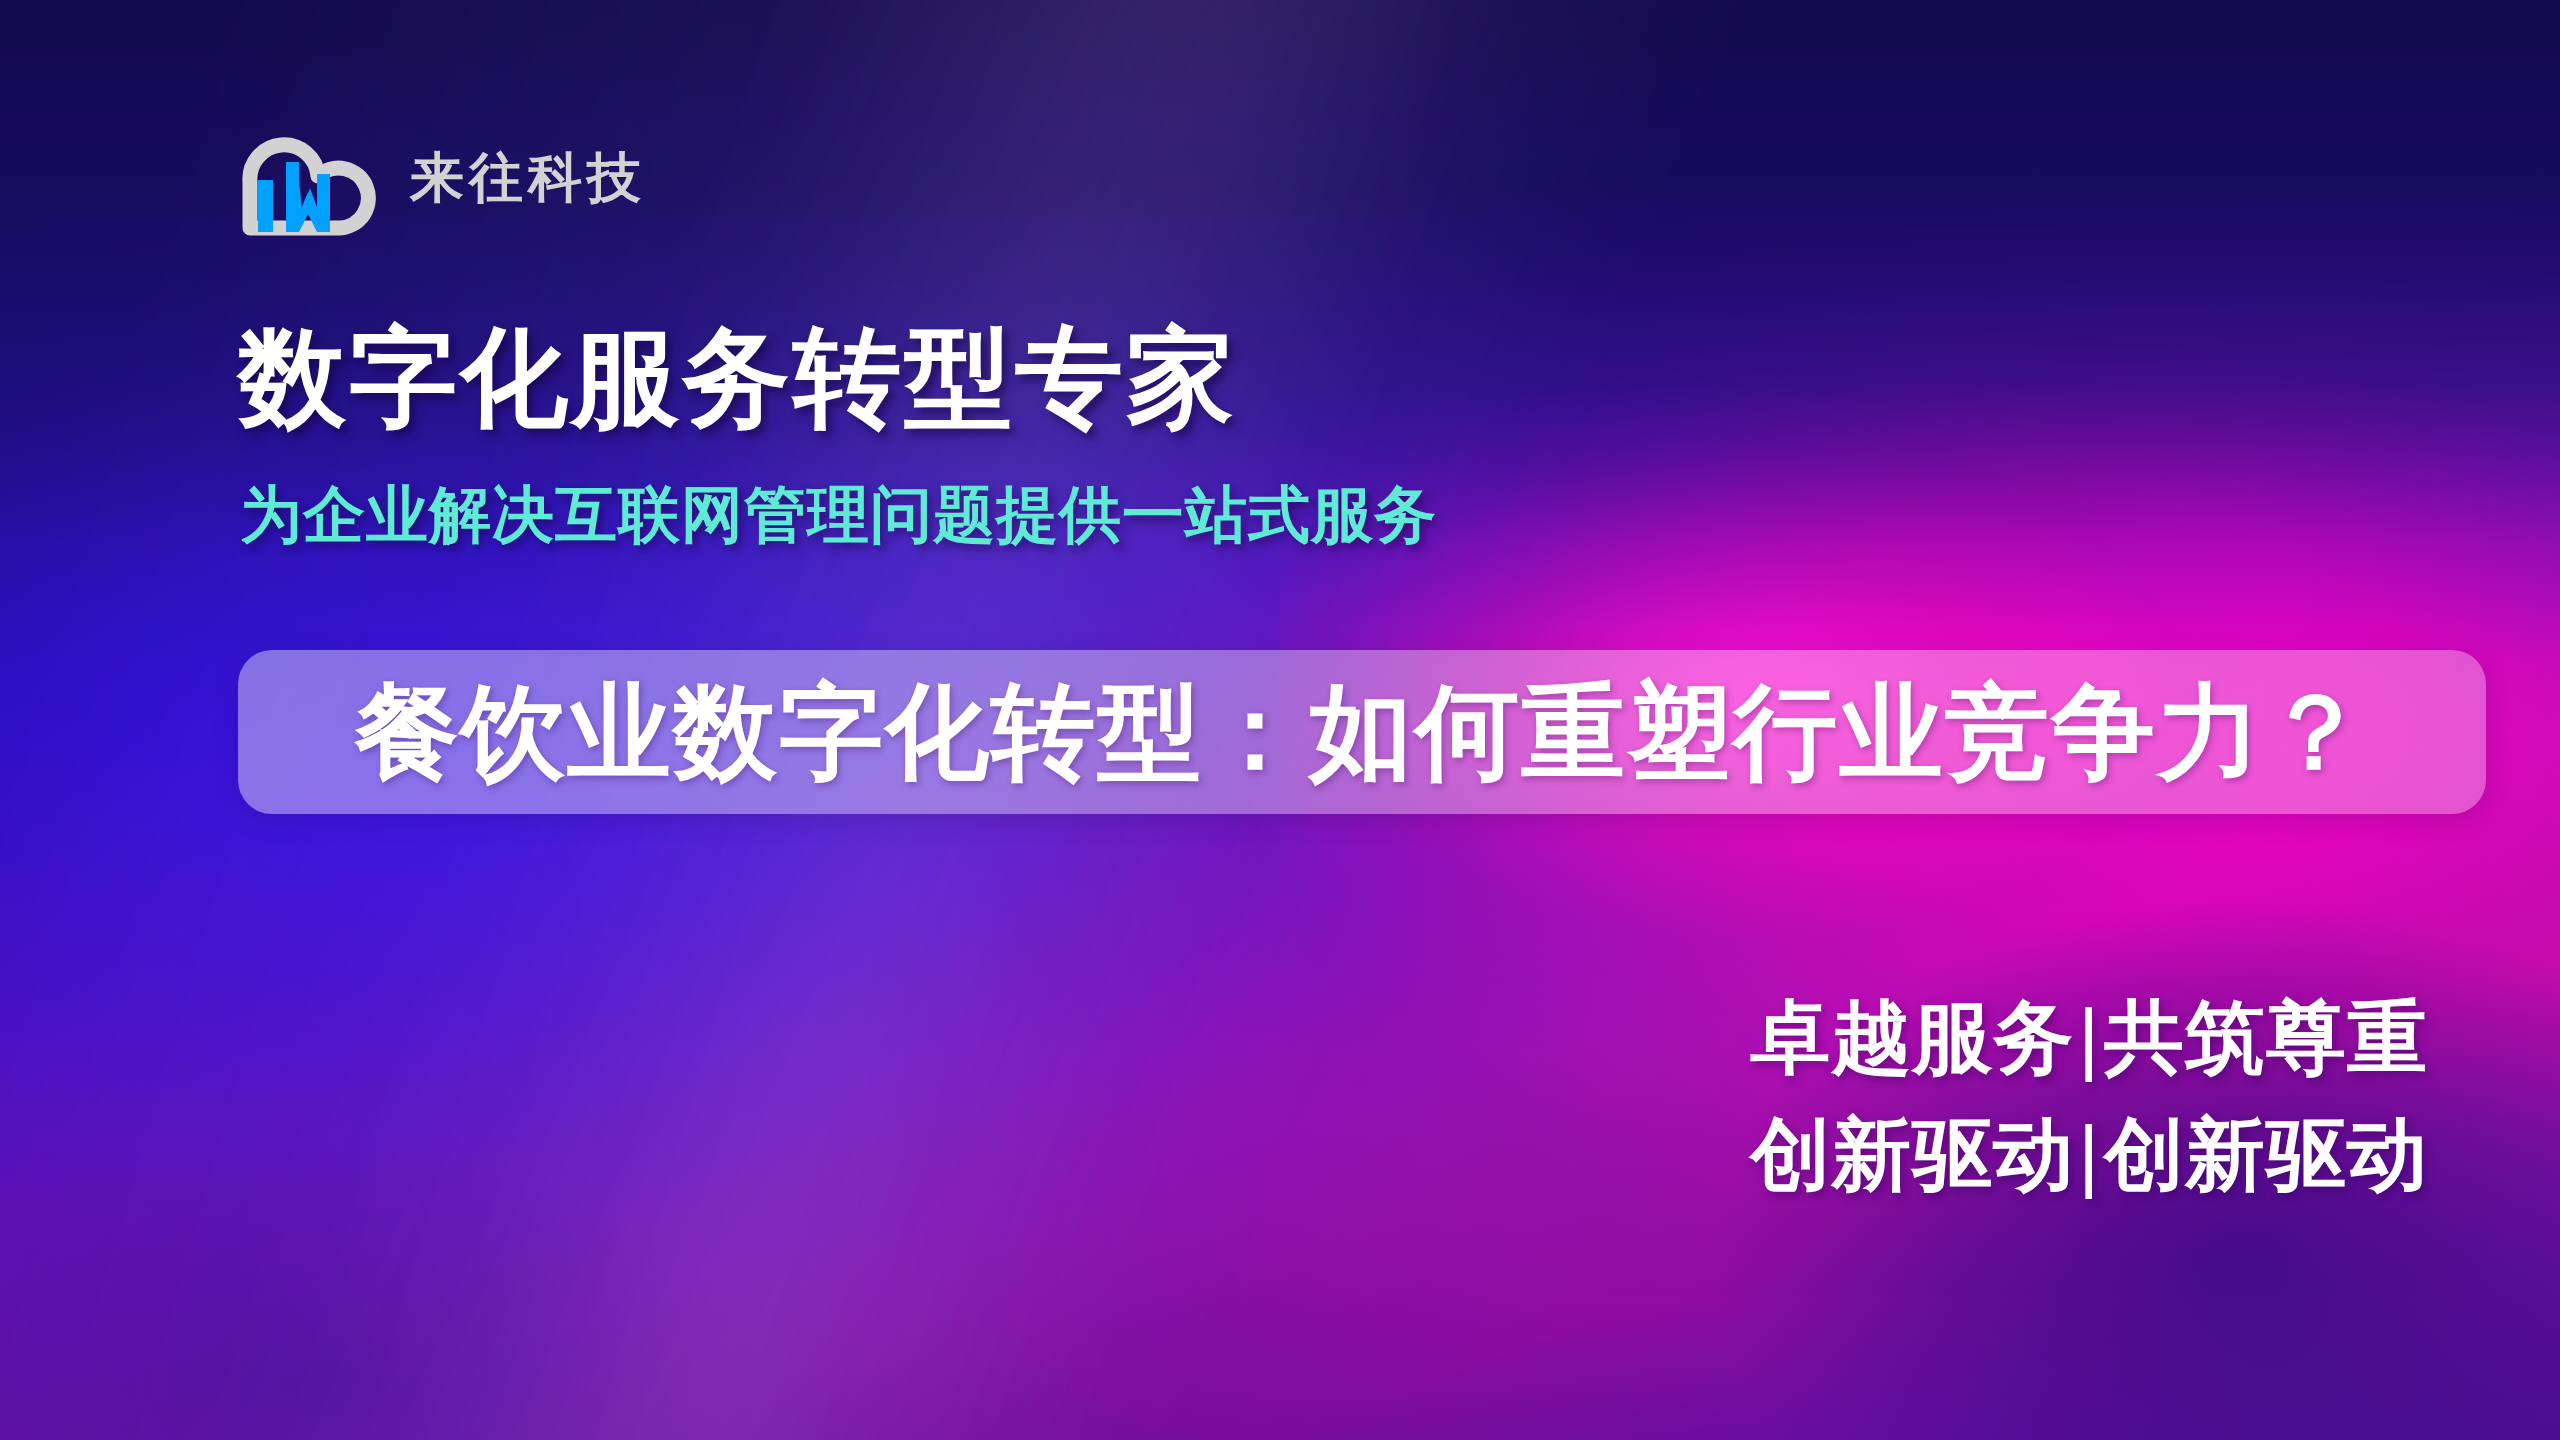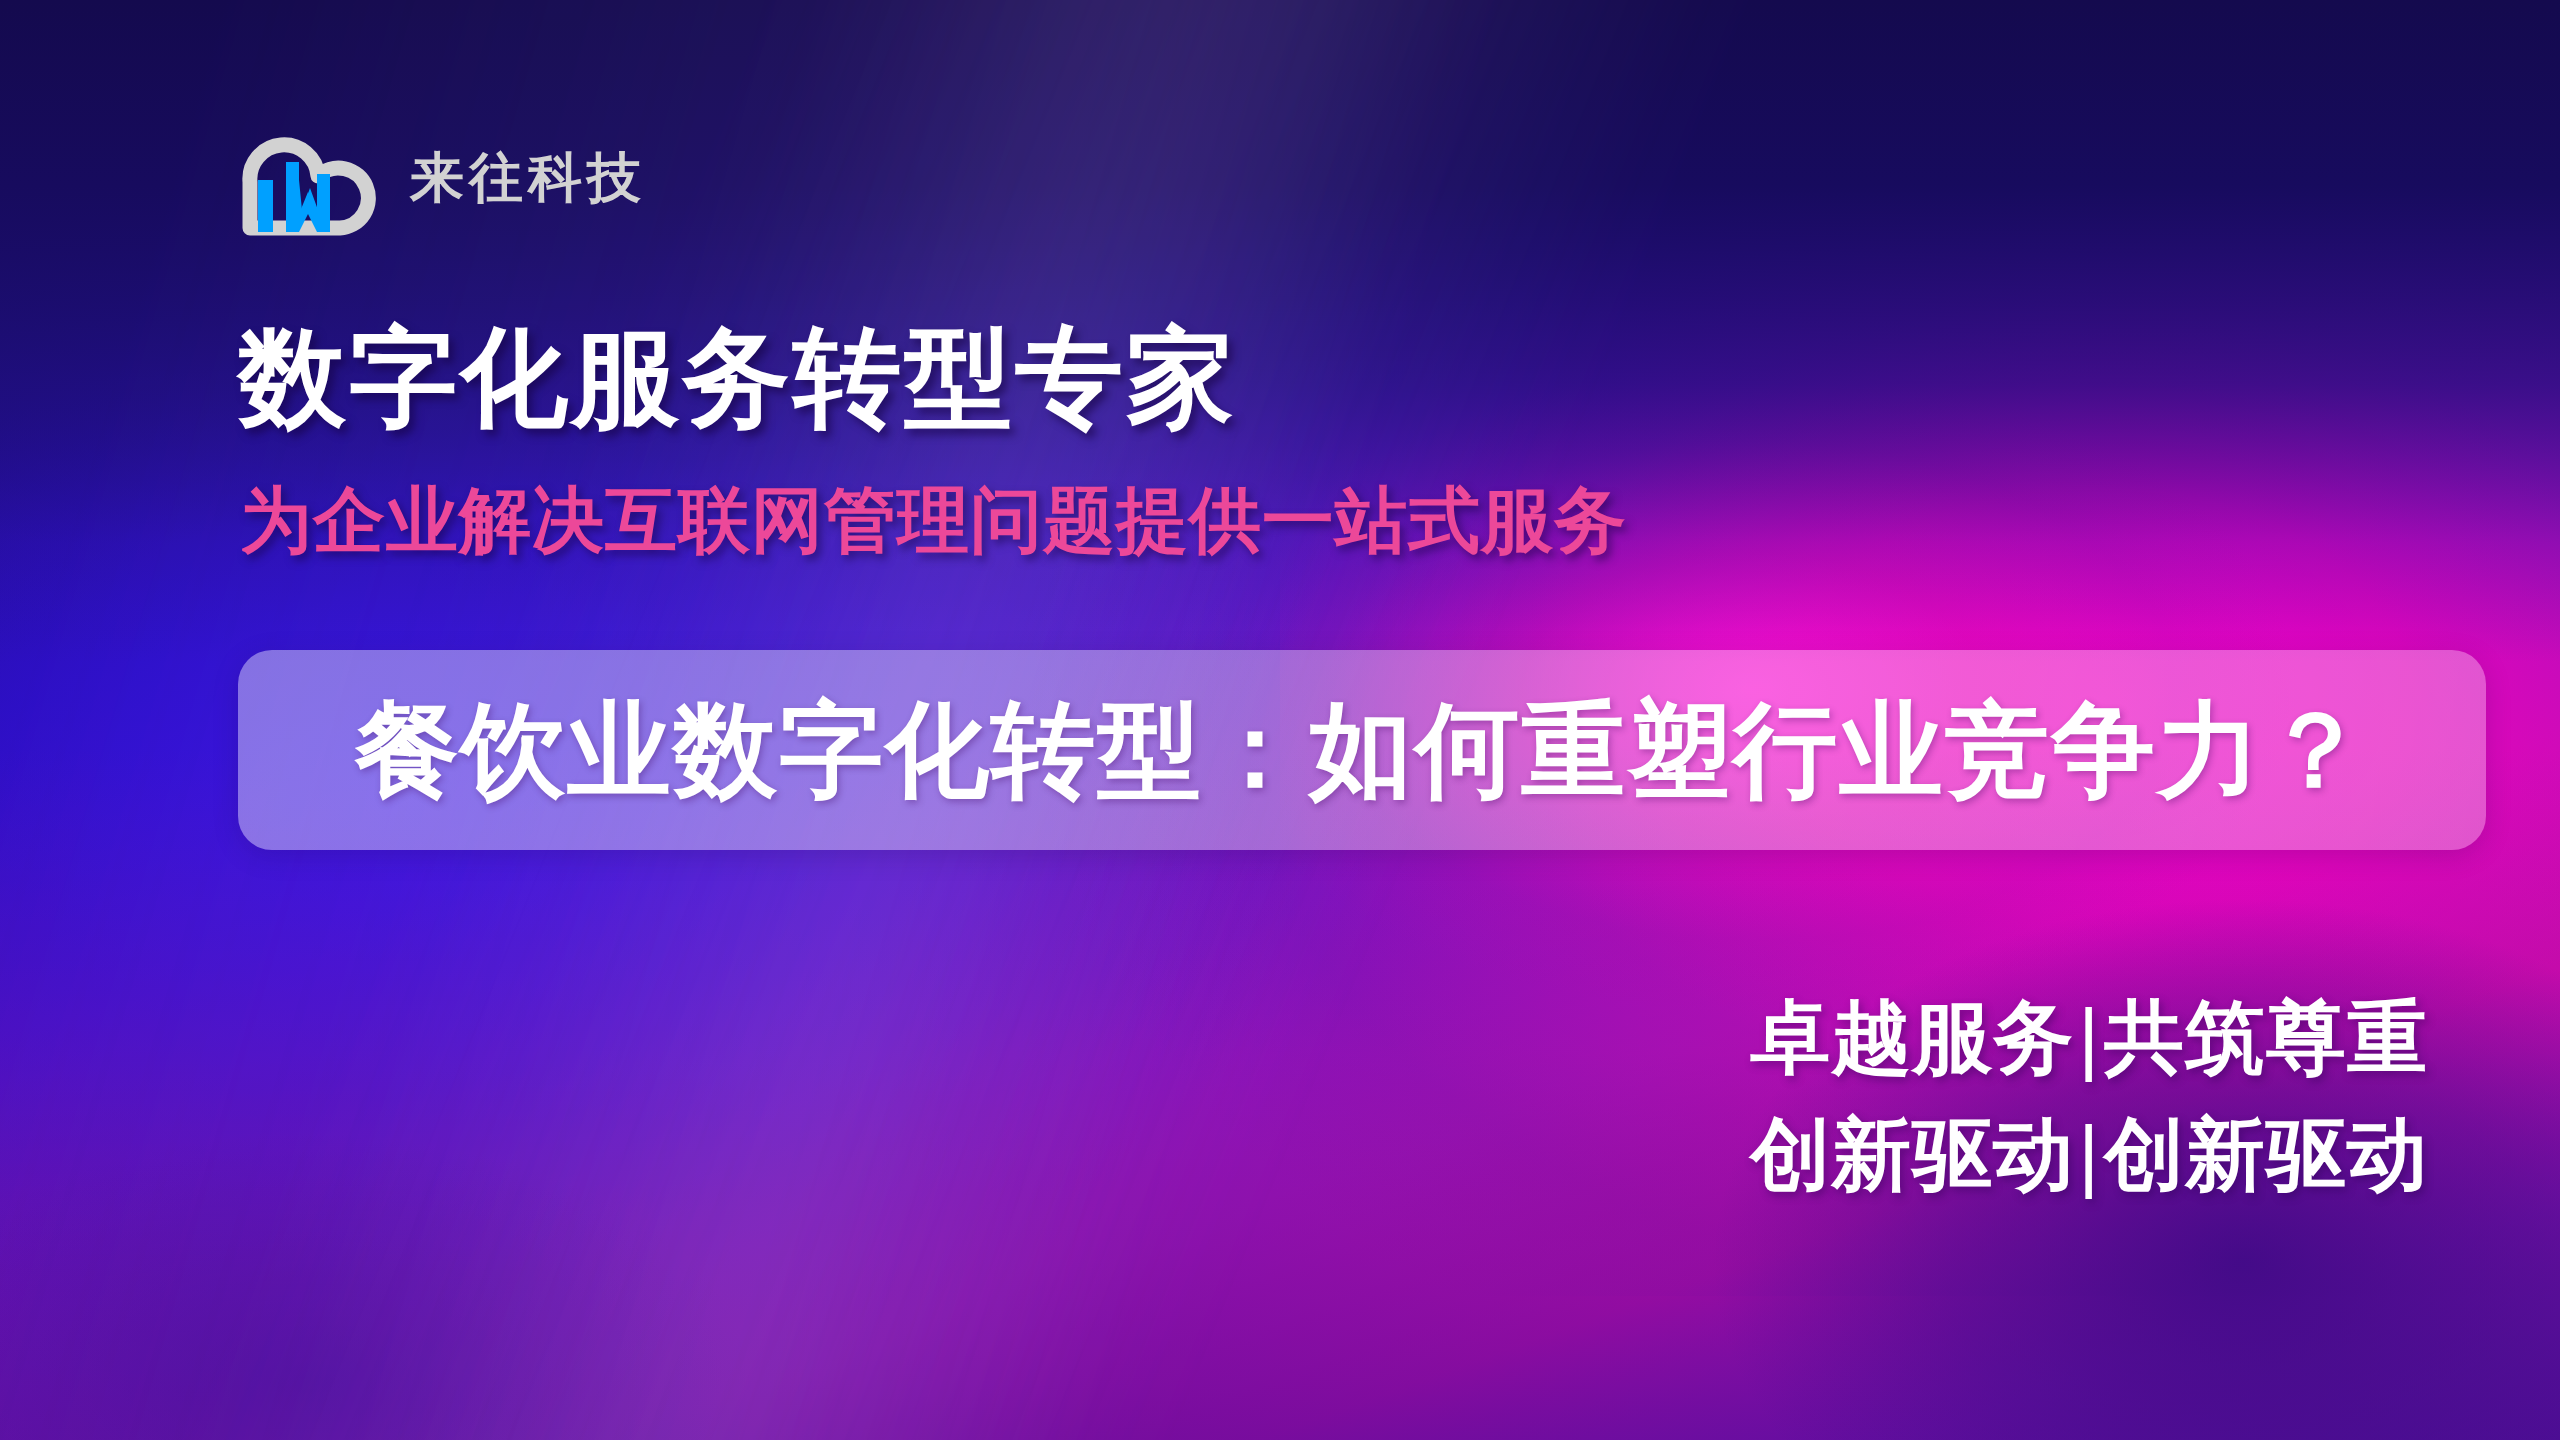--- a/index.html
+++ b/index.html
@@ -158,36 +158,36 @@
     font-weight: 700;
     letter-spacing: 3px;
     line-height: 1.12;
     white-space: nowrap;
     text-shadow: 5px 6px 9px rgba(20,0,60,0.55);
   }
   .subhead {
     position: absolute;
     left: 240px;
     top: 480px;
-    color: #ec4899;
-    font-size: 72px;
+    color: #5eead4;
+    font-size: 62px;
     font-weight: 700;
     letter-spacing: 1px;
     line-height: 1.12;
     white-space: nowrap;
     text-shadow: 4px 5px 8px rgba(20,0,60,0.5);
   }
 
   
   .title-pill {
     position: absolute;
     left: 238px;
     top: 650px;
     width: 2248px;
-    height: 200px;
+    height: 164px;
     border-radius: 34px;
     background: linear-gradient(100deg,
       rgba(255,255,255,0.40) 0%,
       rgba(255,255,255,0.36) 42%,
       rgba(255,255,255,0.34) 70%,
       rgba(255,255,255,0.31) 100%);
     display: flex;
     align-items: center;
     justify-content: center;
     box-shadow: 0 6px 26px rgba(30,0,70,0.18);

